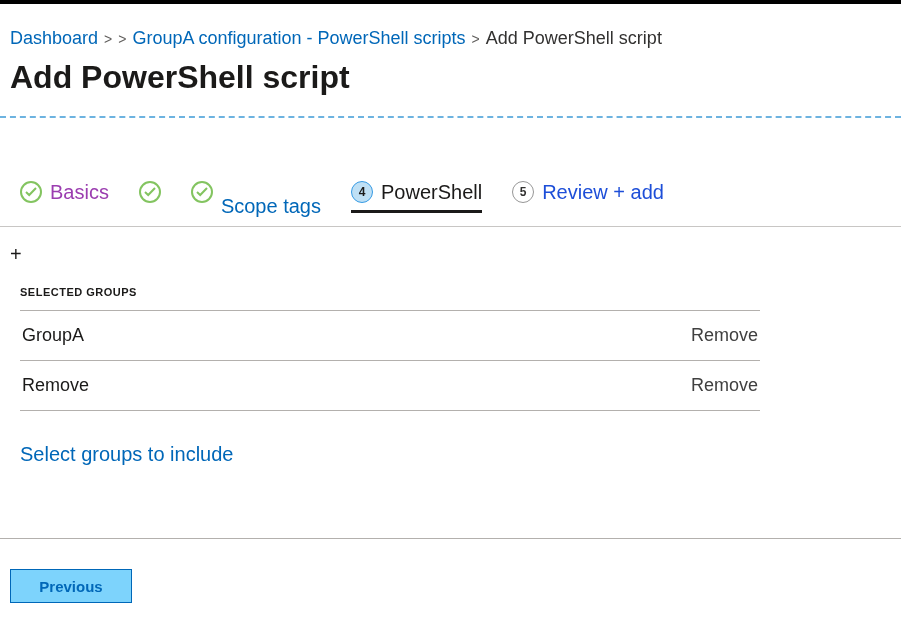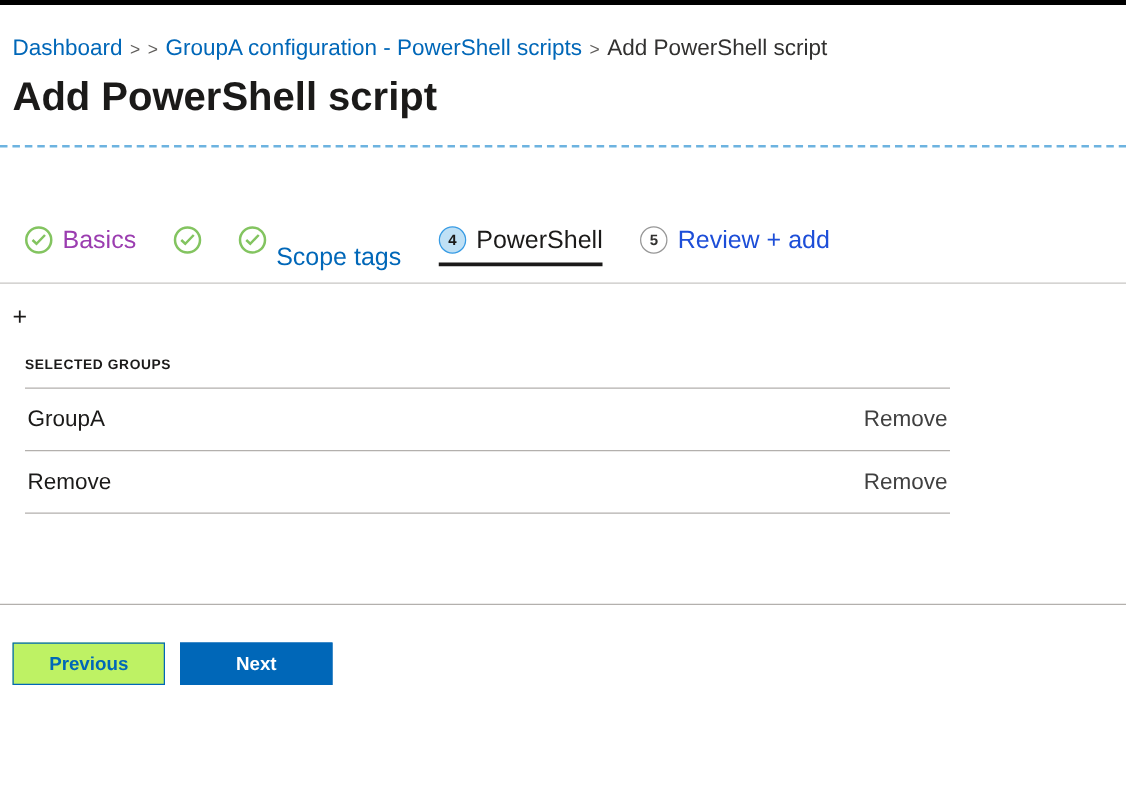--- a/index.html
+++ b/index.html
@@ -128,21 +128,21 @@
   }
   .btn {
     min-width: 122px;
     height: 34px;
     font-size: 15px;
     font-weight: 600;
     cursor: pointer;
     border: 1px solid #0067b8;
     display: flex; align-items: center; justify-content: center;
   }
-  .btn.outline { background: #bef264; color: #0067b8; }
+  .btn.outline { background: #7dd3fc; color: #0067b8; }
   .btn.solid { background: #0067b8; color: #fff; }
 </style>
 </head>
 <body>
 
 <div class="topbar"></div>
 
 <div class="breadcrumb">
   <a>Dashboard</a>
   <span class="sep">&gt;</span>
@@ -201,20 +201,20 @@
     <div class="group-row">
       <span class="name">GroupA</span>
       <span class="remove">Remove</span>
     </div>
     <div class="group-row">
       <span class="name">Remove</span>
       <span class="remove">Remove</span>
     </div>
   </div>
 
+  <a class="select-link">Select groups to include</a>
 </div>
 
 <hr class="footer-sep">
 
 <div class="footer">
   <button class="btn outline">Previous</button>
-  <button class="btn solid">Next</button>
 </div>
 
 </body></html>

